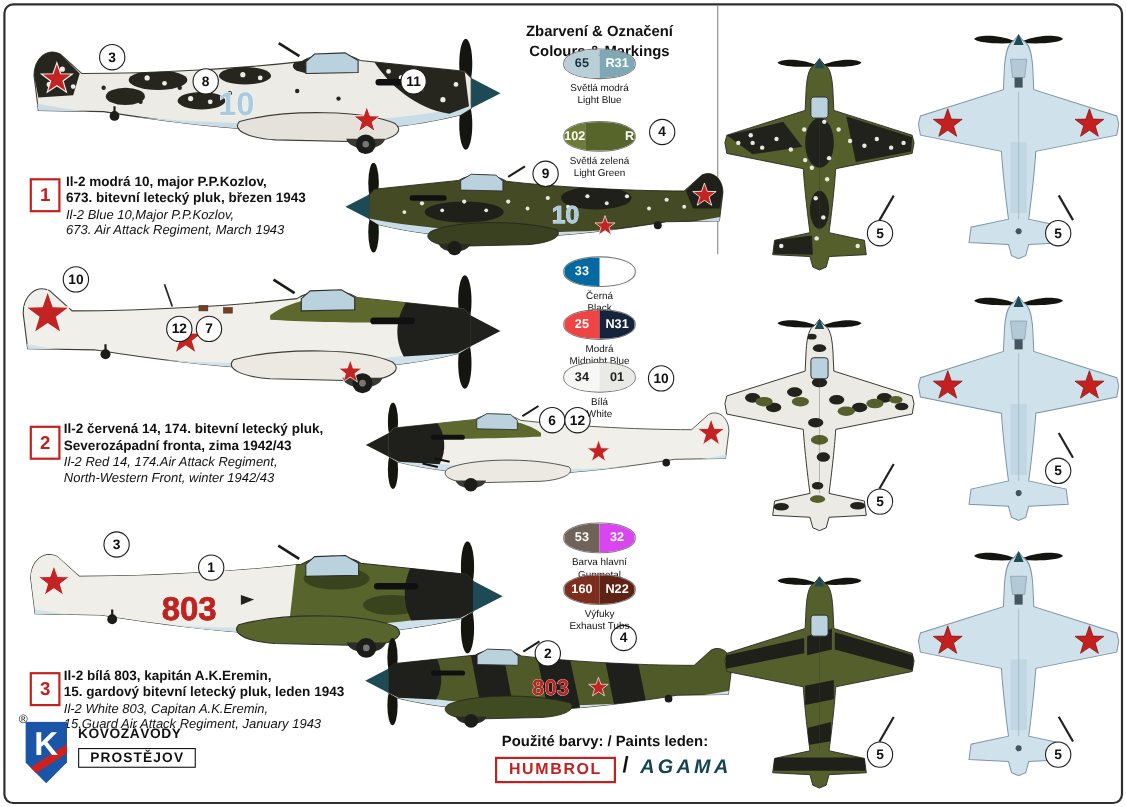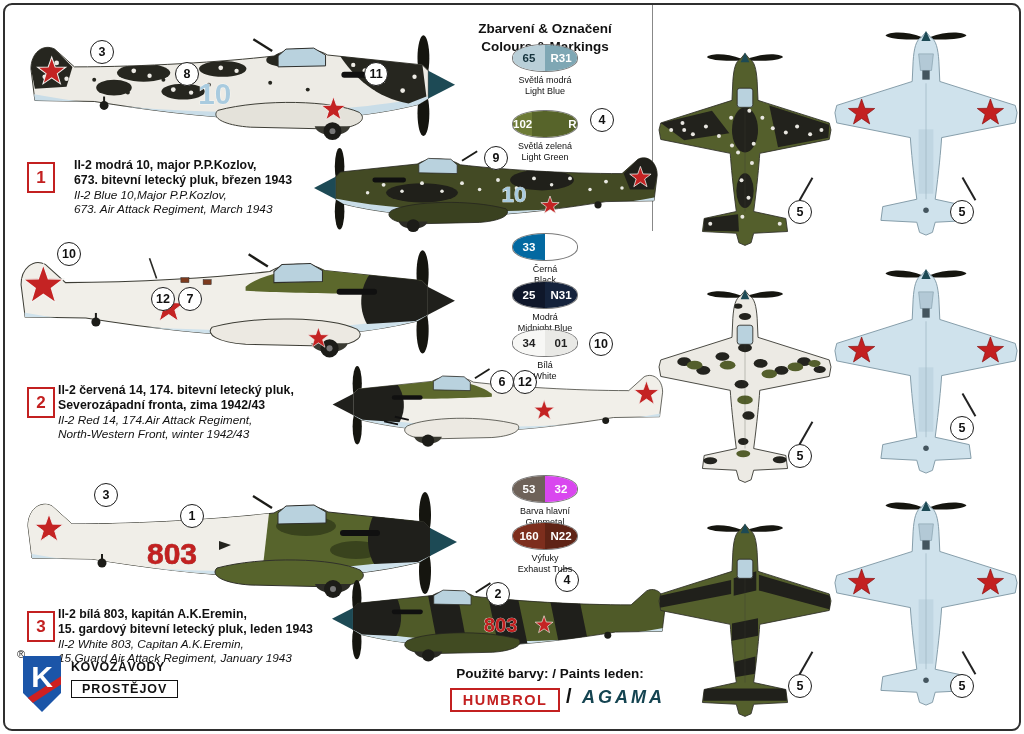--- a/index.html
+++ b/index.html
@@ -104,21 +104,21 @@
   <div class="chip" style="left:480px;top:233px">
     <div class="oval">
       <span class="half" style="background-color: #0369a1; color: rgb(255, 255, 255);">33</span>
       <span class="half" style="background-color: rgb(59, 59, 59); color: rgb(255, 255, 255); margin-top: 44px;">07</span>
     </div>
     <div class="cname first">Černá</div>
     <div class="cname">Black</div>
   </div>
   <div class="chip" style="left:480px;top:281px">
     <div class="oval">
-      <span class="half" style="background-color: #0f172a; color: rgb(255, 255, 255);">25</span>
+      <span class="half" style="background-color: #ef4444; color: rgb(255, 255, 255);">25</span>
       <span class="half" style="background-color: rgb(21, 35, 60); color: rgb(255, 255, 255);">N31</span>
     </div>
     <div class="cname first">Modrá</div>
     <div class="cname">Midnight Blue</div>
   </div>
   <div class="chip" style="left:480px;top:329px">
     <div class="oval">
       <span class="half" style="background-color: rgb(247, 247, 245); color: rgb(34, 34, 34);">34</span>
       <span class="half" style="background-color: rgb(233, 233, 230); color: rgb(34, 34, 34);">01</span>
     </div>
@@ -581,21 +581,21 @@
   <div class="callout" style="left:788px;top:674px">
       <span>5</span>
     </div>
   <div class="callout" style="left:950px;top:674px">
       <span>5</span>
     </div>
 
   <div class="snum" style="left:27px;top:162px">
       <span>1</span>
     </div>
-  <div class="stext" style="left:74px;top:158px">
+  <div class="stext" style="left:60px;top:158px">
     <p class="b">Il-2 modrá 10,  major P.P.Kozlov,</p>
     <p class="b">673. bitevní letecký pluk, březen 1943</p>
     <p class="i">Il-2 Blue 10,Major P.P.Kozlov,</p>
     <p class="i">673. Air Attack Regiment, March 1943</p>
   </div>
 
   <div class="snum" style="left:27px;top:387px">
       <span>2</span>
     </div>
   <div class="stext" style="left:58px;top:383px">

